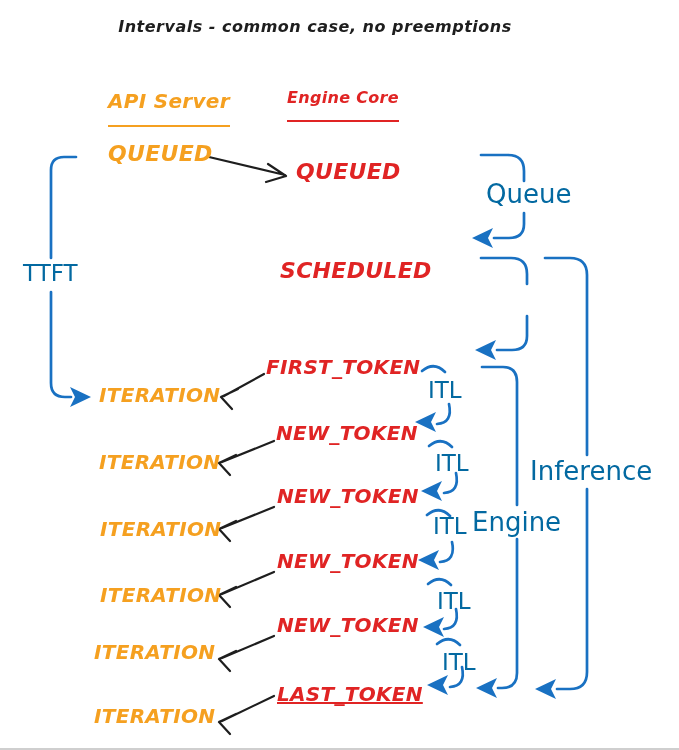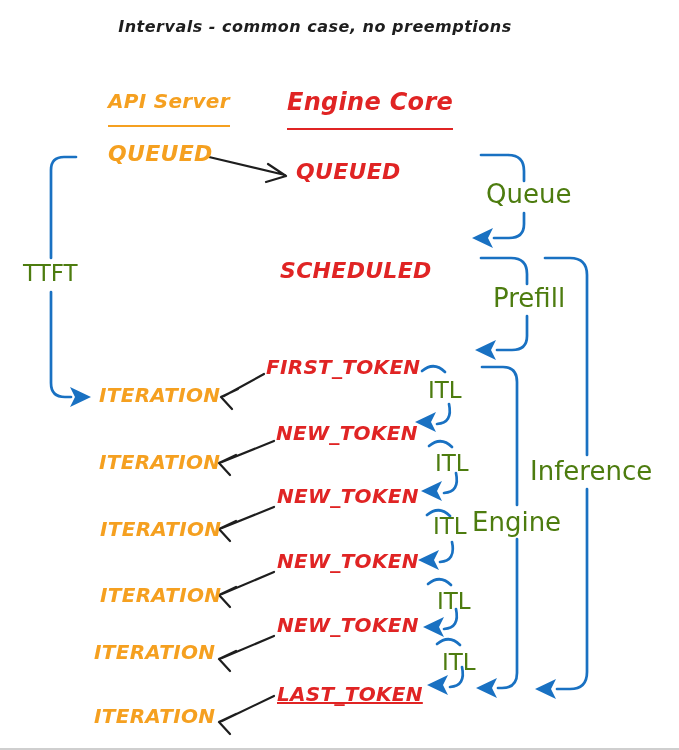--- a/index.html
+++ b/index.html
@@ -1,21 +1,21 @@
 <!DOCTYPE html>
 <html><head>
 <meta charset="utf-8">
 <style>
   html,body{margin:0;padding:0;background:#fff;}
   .canvas{position:relative;width:679px;height:750px;background:#ffffff;overflow:hidden;
           font-family:"DejaVu Sans","Liberation Sans",sans-serif;}
   .canvas svg{position:absolute;left:0;top:0;}
   .lbl{position:absolute;white-space:nowrap;line-height:1.1;}
   .hand{font-family:"DejaVu Sans","Liberation Sans",sans-serif;font-style:italic;font-weight:bold;letter-spacing:.3px;}
-  .sans{font-family:"DejaVu Sans","Liberation Sans",sans-serif;font-weight:normal;color:#4d7c0f;}
+  .sans{font-family:"DejaVu Sans","Liberation Sans",sans-serif;font-weight:normal;color:#0369a1;}
   .orange{color:#f5a020;}
   .red{color:#e02424;}
   .black{color:#1e1e1e;}
   .underline{border-bottom:2px solid currentColor;padding-bottom:13px;}
   .title{font-size:16px;letter-spacing:.5px;}
   .event{font-size:20px;}
   .event-lg{font-size:22px;}
   .blue-stroke{stroke:#1971c2;stroke-width:2.7;fill:none;stroke-linecap:round;stroke-linejoin:round;}
   .blue-fill{fill:#1971c2;stroke:none;}
   .black-stroke{stroke:#1e1e1e;stroke-width:2.2;fill:none;stroke-linecap:round;stroke-linejoin:round;}
@@ -93,21 +93,21 @@
       <path class="black-stroke" d="M274,636 L222,658 M219,659 L236,651 M219,659 L230,671"></path>
     </g>
     <g>
       <path class="black-stroke" d="M274,696 L222,721 M219,722 L236,714 M219,722 L230,734"></path>
     </g>
   </svg>
 
   <div class="lbl hand black title" style="left:80px;top:18px;width:470px;text-align:center;">Intervals - common case, no preemptions</div>
 
   <div class="lbl hand orange underline" style="left:108px;top:90px;font-size:20px;">API Server</div>
-  <div class="lbl hand red underline" style="left:287px;top:89px;font-size:24px;">Engine Core</div>
+  <div class="lbl hand red underline" style="left:287px;top:89px;font-size:16px;">Engine Core</div>
 
   <div class="lbl hand orange event-lg" style="left:108px;top:142px;">QUEUED</div>
   <div class="lbl hand red event-lg" style="left:296px;top:160px;">QUEUED</div>
   <div class="lbl hand red event-lg" style="left:280px;top:259px;">SCHEDULED</div>
 
   <div class="lbl hand red event" style="left:266px;top:356px;">FIRST_TOKEN</div>
   <div class="lbl hand orange event" style="left:99px;top:384px;">ITERATION</div>
 
   <div class="lbl hand red event" style="left:276px;top:422px;">NEW_TOKEN</div>
   <div class="lbl hand orange event" style="left:99px;top:451px;">ITERATION</div>
@@ -119,21 +119,20 @@
   <div class="lbl hand orange event" style="left:100px;top:584px;">ITERATION</div>
 
   <div class="lbl hand red event" style="left:277px;top:614px;">NEW_TOKEN</div>
   <div class="lbl hand orange event" style="left:94px;top:641px;">ITERATION</div>
 
   <div class="lbl hand red event" style="left:277px;top:683px;text-decoration:underline;">LAST_TOKEN</div>
   <div class="lbl hand orange event" style="left:94px;top:705px;">ITERATION</div>
 
   <div class="lbl sans" style="left:23px;top:261px;font-size:23px;">TTFT</div>
   <div class="lbl sans" style="left:486px;top:180px;font-size:26px;">Queue</div>
-  <div class="lbl sans" style="left:493px;top:284px;font-size:26px;">Prefill</div>
   <div class="lbl sans" style="left:530px;top:457px;font-size:26px;">Inference</div>
   <div class="lbl sans" style="left:472px;top:508px;font-size:26px;">Engine</div>
 
   <div class="lbl sans" style="left:428px;top:378px;font-size:23px;">ITL</div>
   <div class="lbl sans" style="left:435px;top:451px;font-size:23px;">ITL</div>
   <div class="lbl sans" style="left:433px;top:514px;font-size:23px;">ITL</div>
   <div class="lbl sans" style="left:437px;top:589px;font-size:23px;">ITL</div>
   <div class="lbl sans" style="left:442px;top:650px;font-size:23px;">ITL</div>
 
   <div class="bottom-edge"></div>

